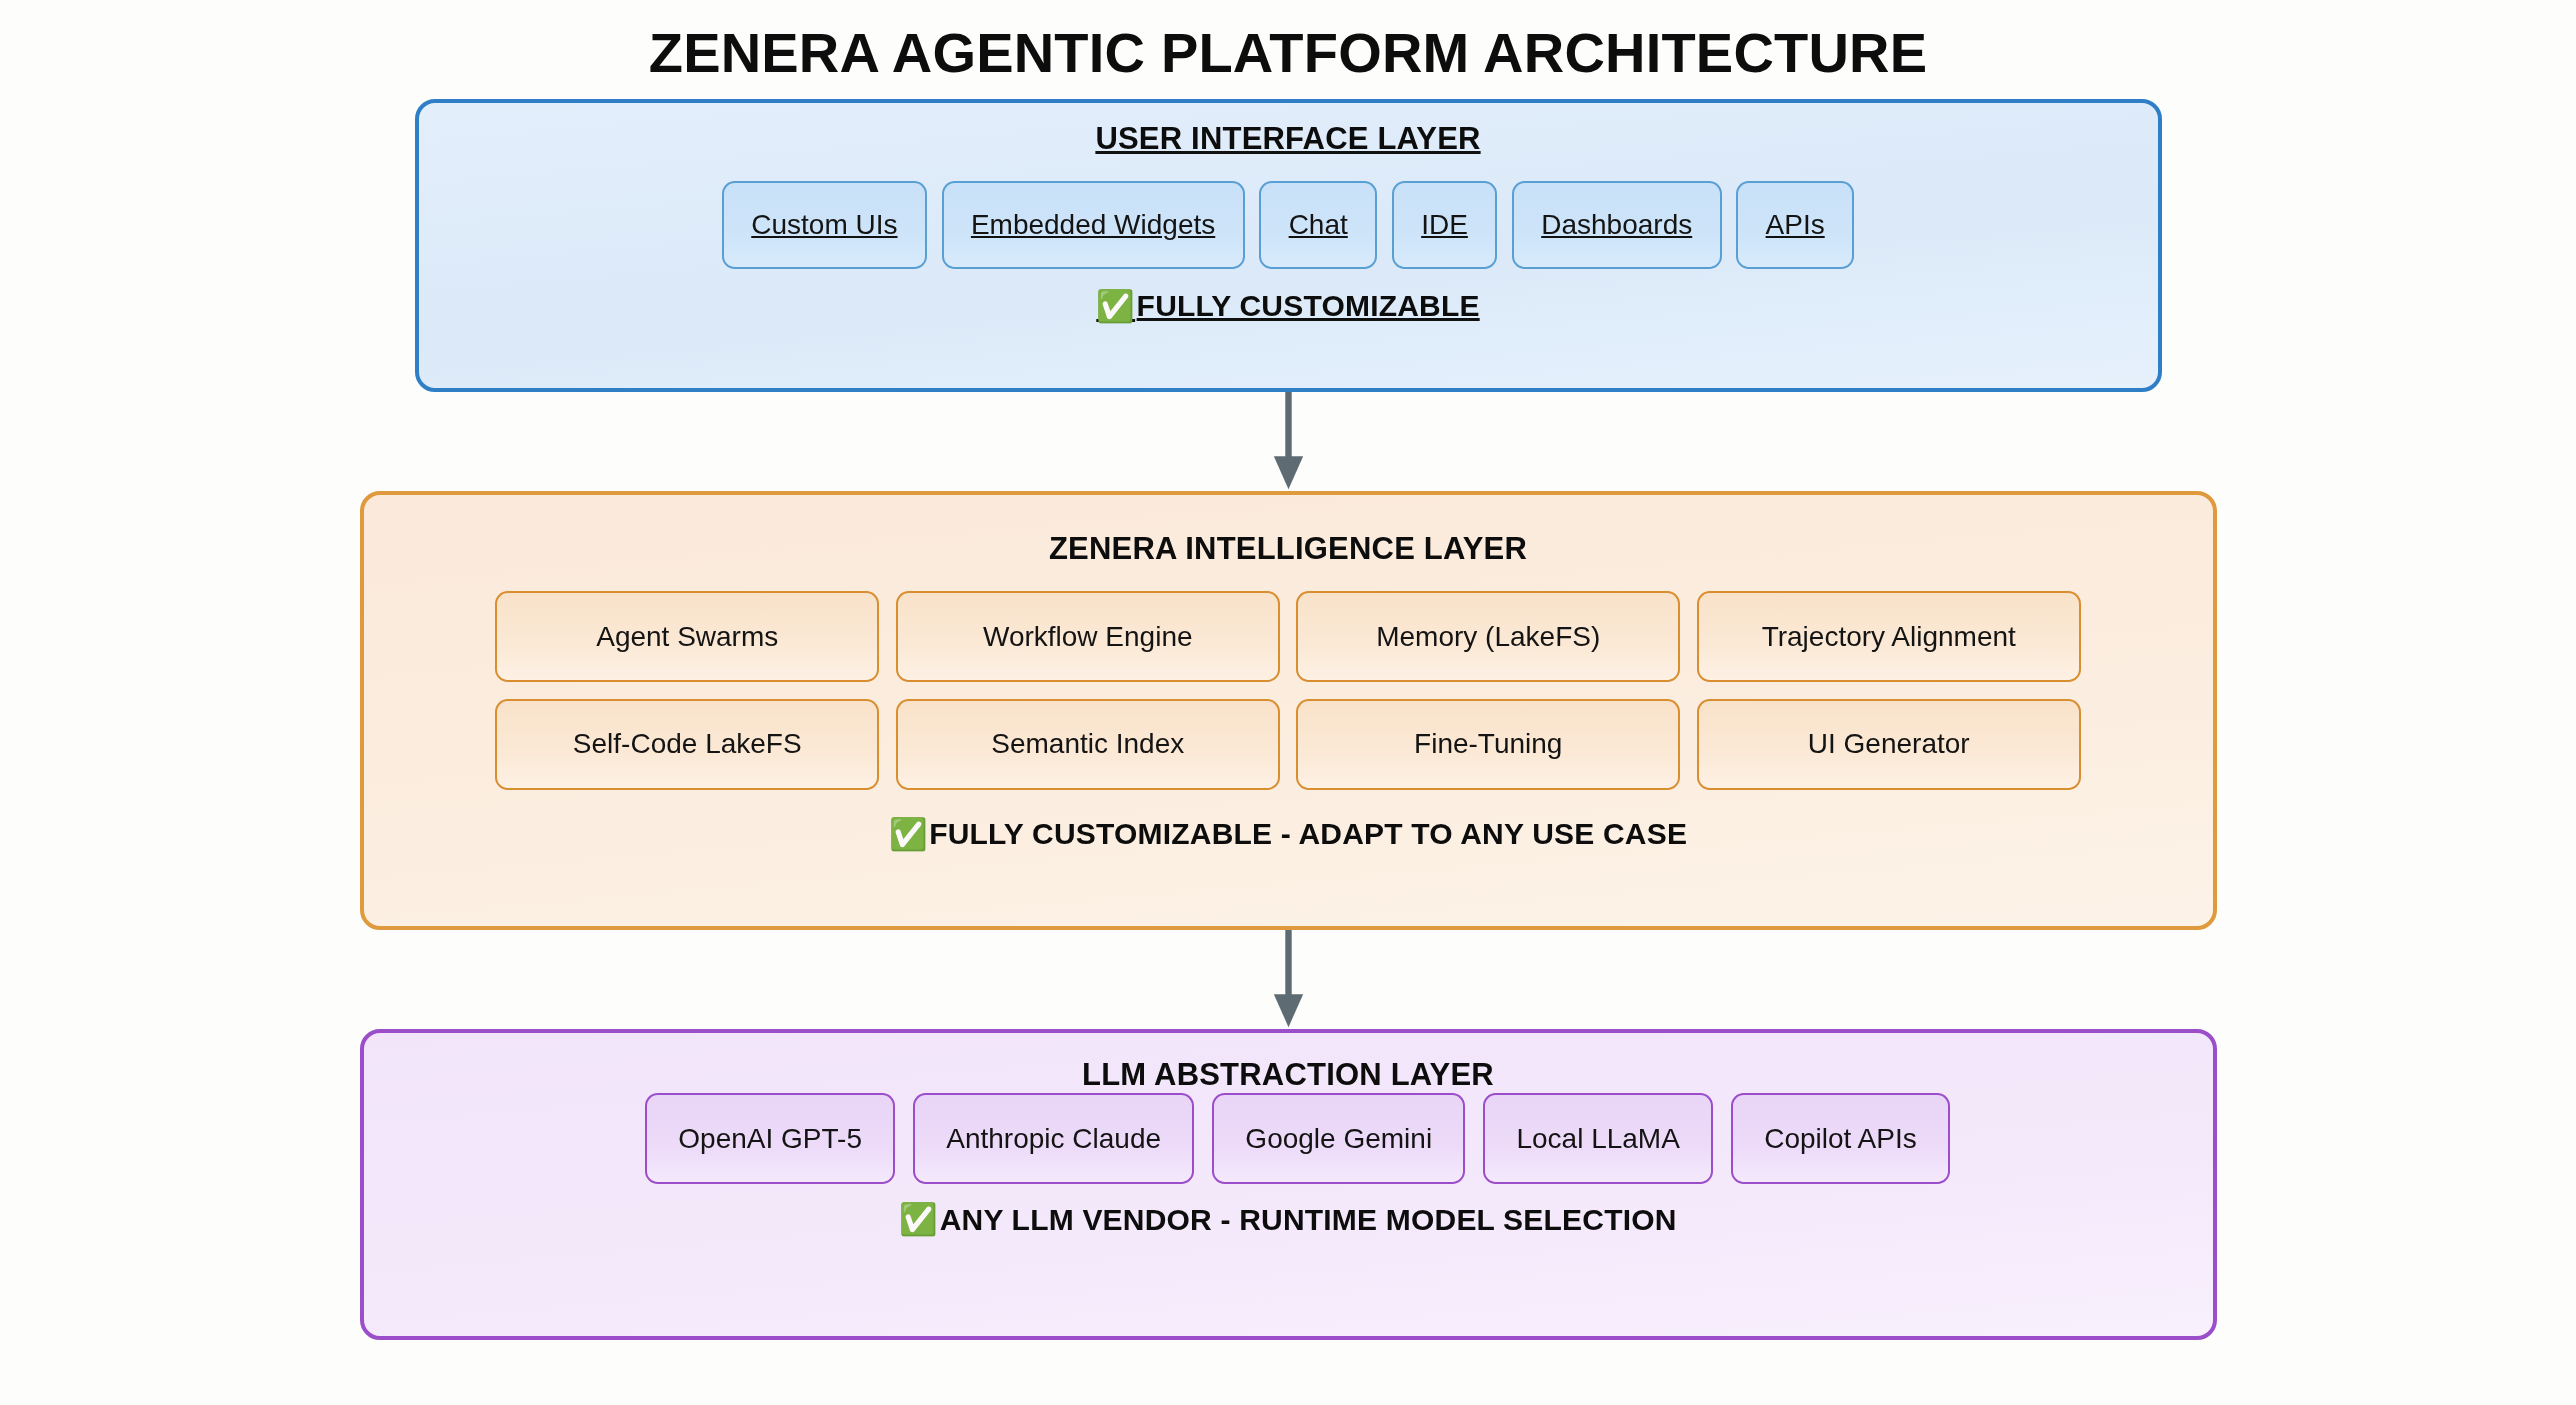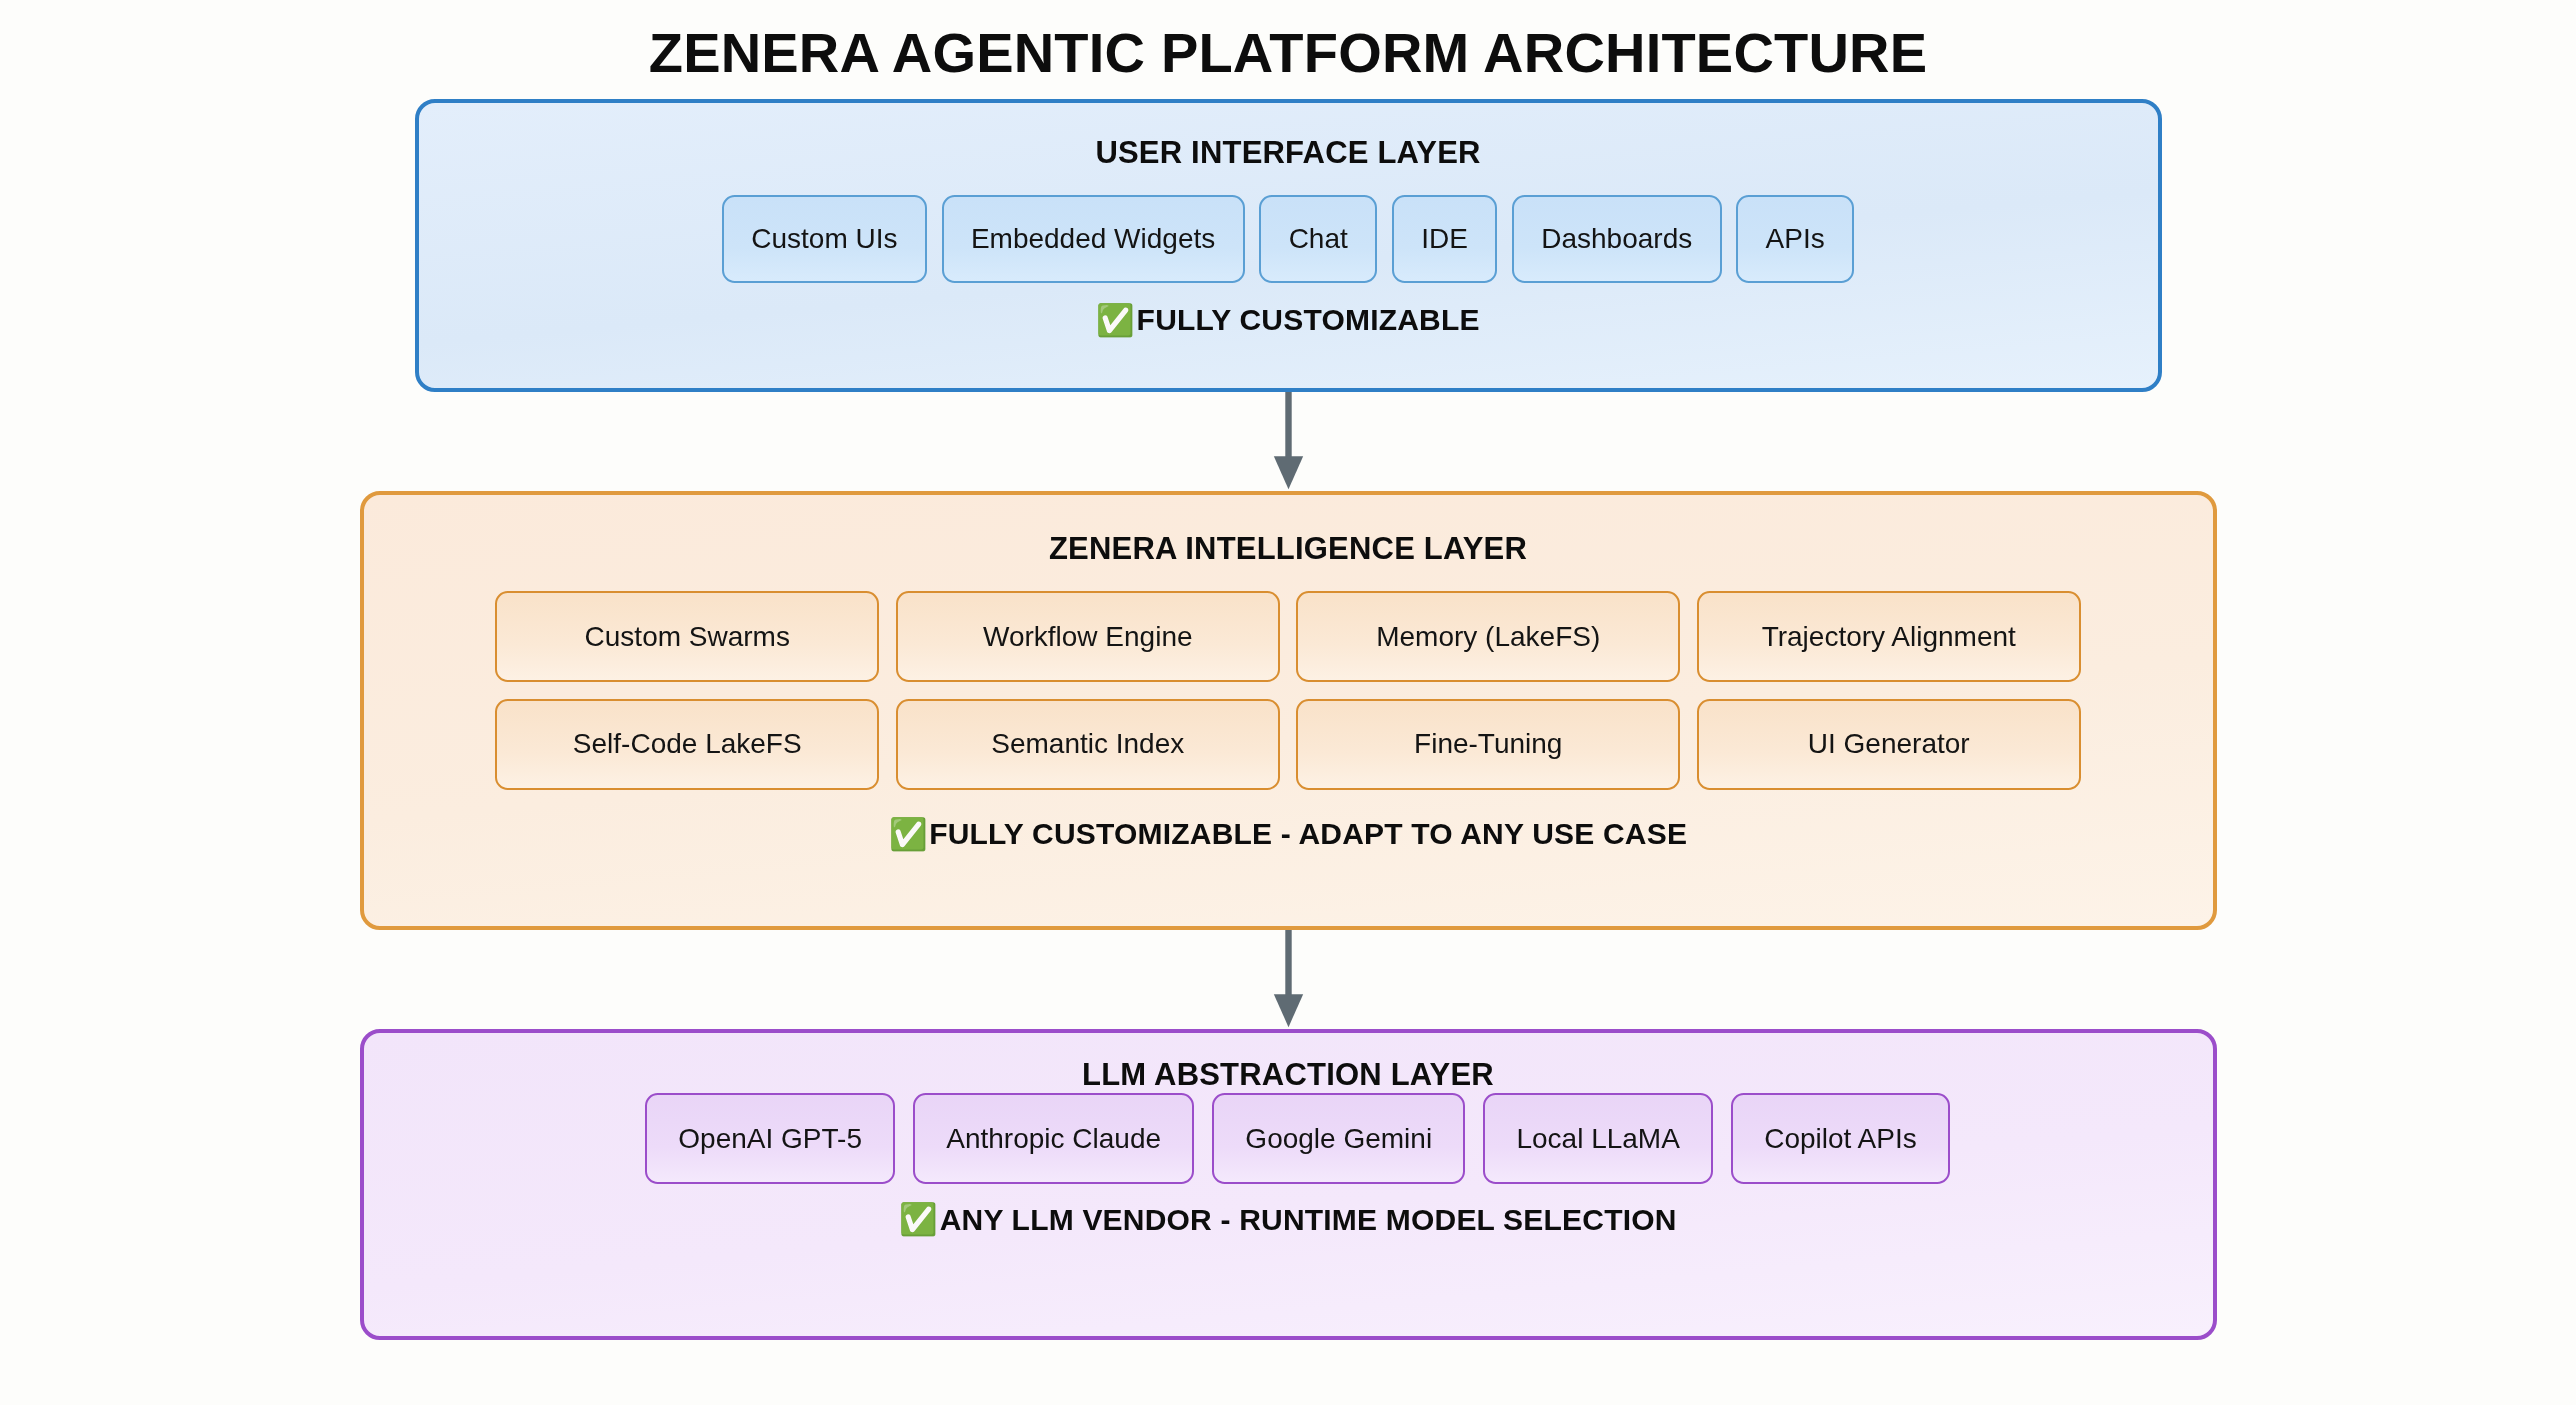--- a/index.html
+++ b/index.html
@@ -96,21 +96,22 @@
     flex: 0 0 auto;
   }
 
   
   #layer-ui {
     width: 1747px;
     height: 293px;
     margin-top: 16.5px;
     border: 4.6px solid #2f7fc6;
     background: linear-gradient(175deg, #e3eefb 0%, #dbe9f8 55%, #e6f1fc 100%);
-    padding-top: 32px;
+    padding-top: 18px;
+    text-decoration: underline;
   }
   #layer-ui .layer-title { margin-bottom: 24px; }
   #layer-ui .chip-row { gap: 14.6px; }
   #layer-ui .chip {
     height: 88px;
     padding: 0 27.4px;
     border: 2.7px solid #5a9fd4;
     background: linear-gradient(180deg, #c9e1f8 0%, #cde4f9 60%, #d8ebfc 100%);
   }
   #layer-ui .layer-badge { margin-top: 20px; }
@@ -188,21 +189,21 @@
     <svg width="37" height="99" viewBox="0 0 40 108" aria-hidden="true">
       <line x1="20" y1="0" x2="20" y2="84" stroke="#5f6b73" stroke-width="7"></line>
       <polygon points="20,106 4,70 36,70" fill="#5f6b73"></polygon>
     </svg>
   </div>
 
   <div class="layer" id="layer-intel">
     <div class="layer-title">ZENERA INTELLIGENCE LAYER</div>
 
     <div class="chip-row">
-      <div class="chip">Custom Swarms</div>
+      <div class="chip">Agent Swarms</div>
       <div class="chip">Workflow Engine</div>
       <div class="chip">Memory (LakeFS)</div>
       <div class="chip">Trajectory Alignment</div>
     </div>
 
     <div class="chip-row">
       <div class="chip">Self-Code LakeFS</div>
       <div class="chip">Semantic Index</div>
       <div class="chip">Fine-Tuning</div>
       <div class="chip">UI Generator</div>

